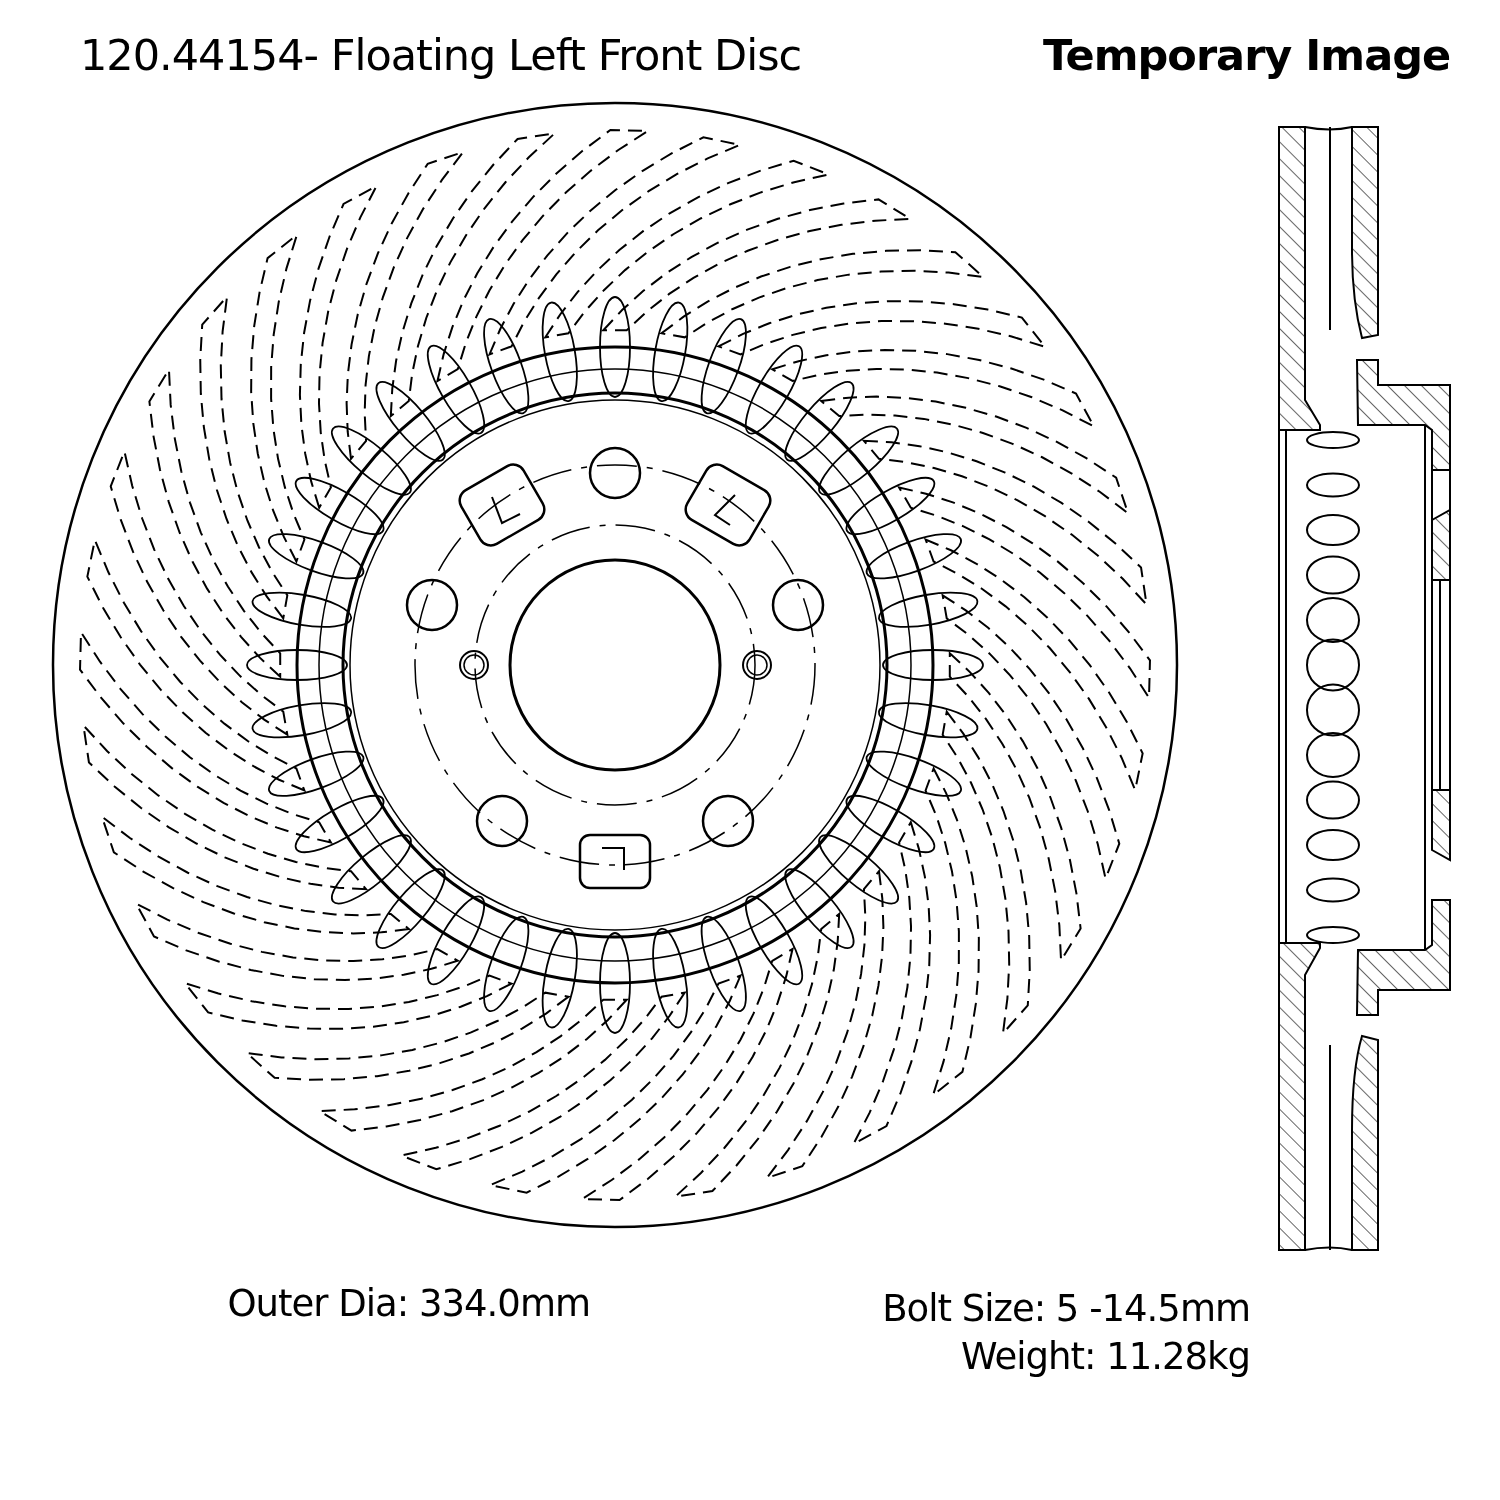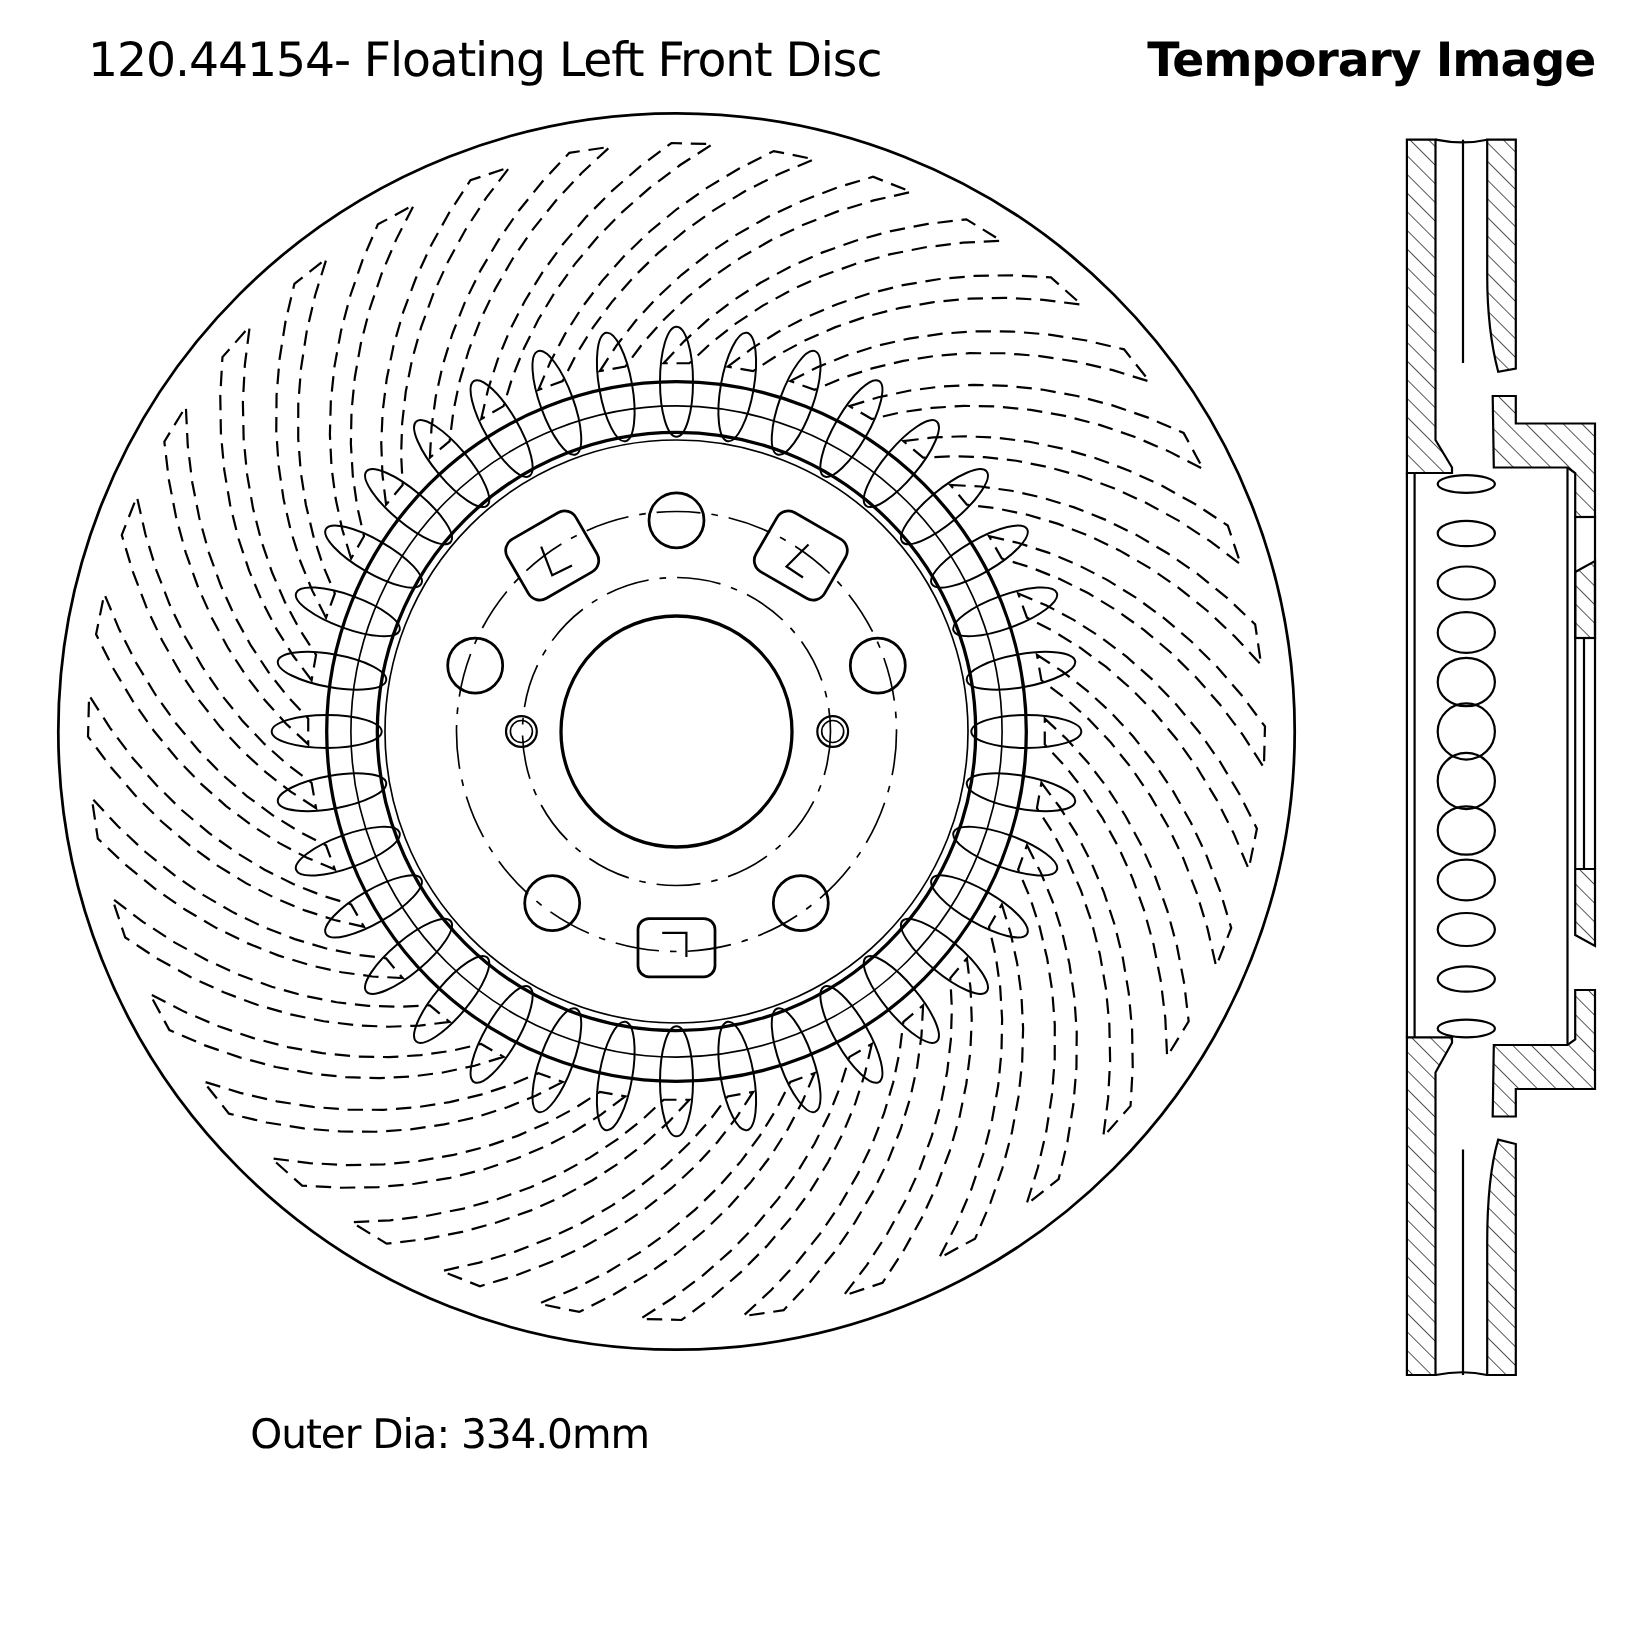--- a/index.html
+++ b/index.html
@@ -176,13 +176,15 @@
         <ellipse cx="1333" cy="890" rx="26" ry="11.5"></ellipse>
         <ellipse cx="1333" cy="935" rx="26" ry="8"></ellipse>
       </g>
   </g>
 </svg>
 
 <div class="specs left">
   <div class="spec">Outer Dia: 334.0mm</div>
 </div>
 <div class="specs right">
+  <div class="spec">Bolt Size: 5 -14.5mm</div>
+  <div class="spec">Weight: 11.28kg</div>
 </div>
 
 </body></html>

